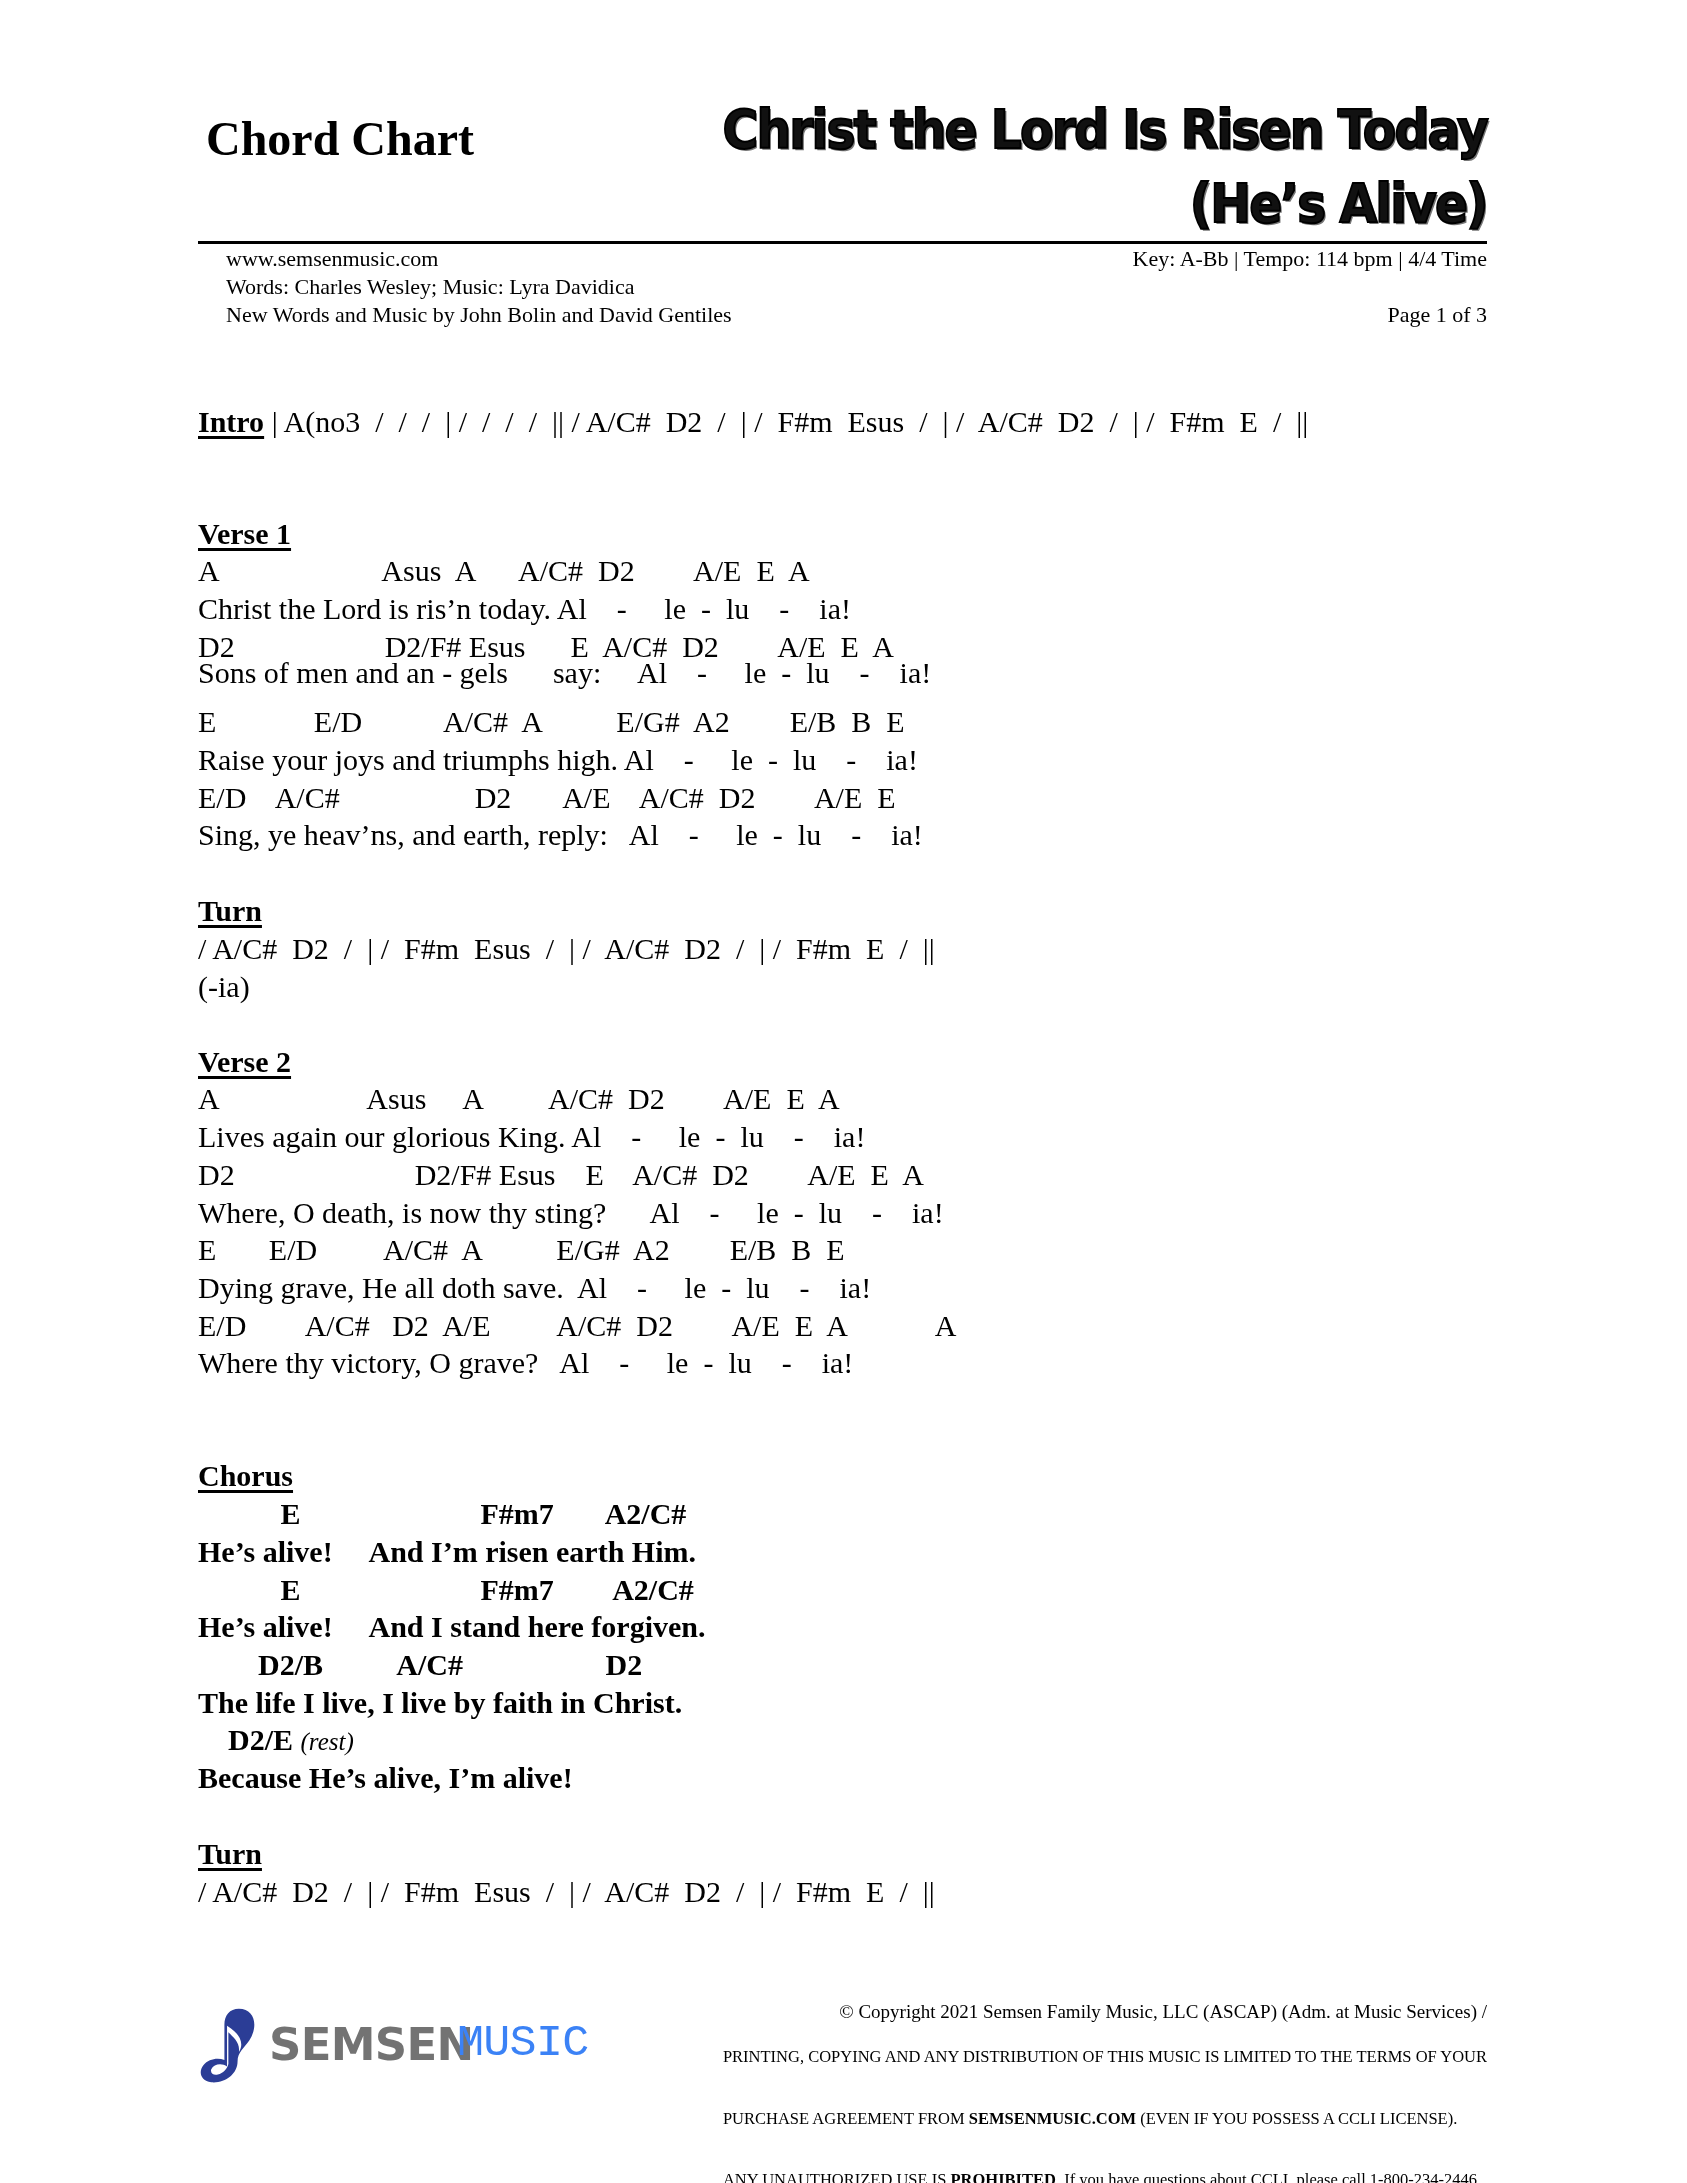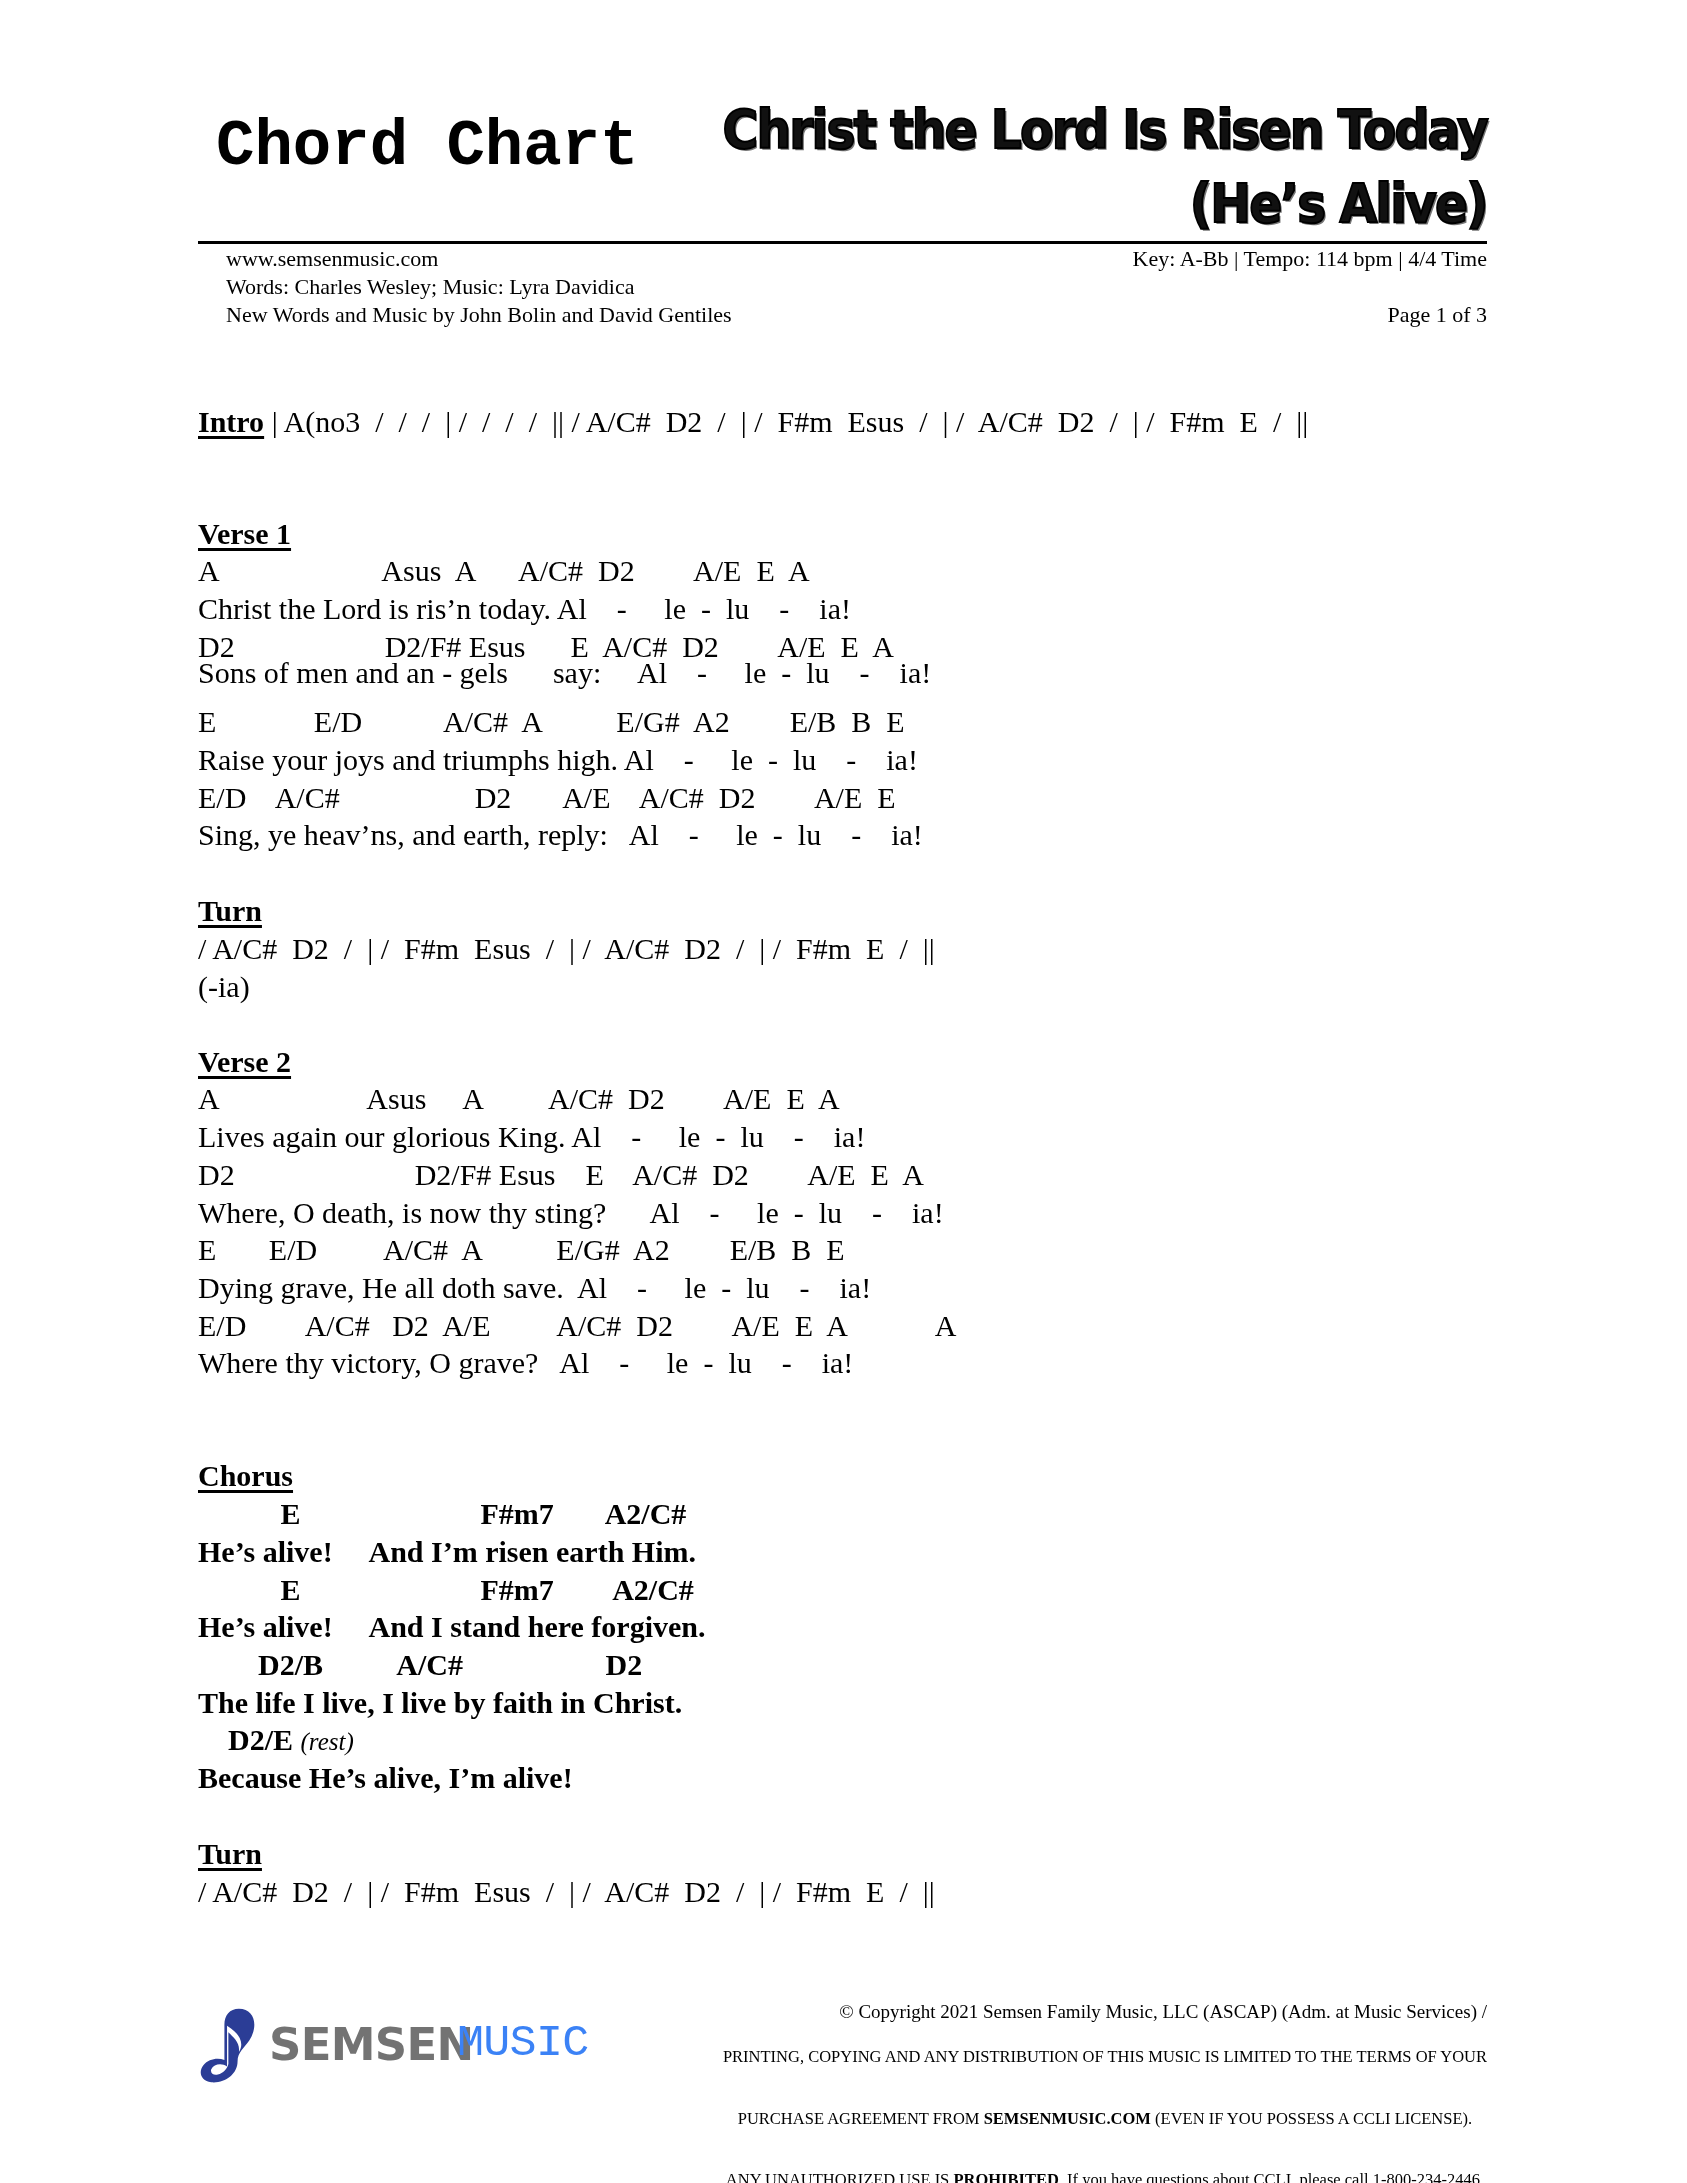--- a/index.html
+++ b/index.html
@@ -1,30 +1,30 @@
 <!DOCTYPE html>
 <html style="font-size:10.6px"><head>
 <meta charset="utf-8">
 <style>
   html, body { margin:0; padding:0; background:#ffffff; }
   body { width:1687px; height:2183px; position:relative; overflow:hidden; color:#000; font-family:"Liberation Serif", serif; }
   .abs { position:absolute; white-space:pre; }
-  .chart-label { left:216px; top:111px; font-size:64px; font-weight:bold; font-family:Liberation Mono, monospace; }
+  .chart-label { left:206px; top:111px; font-size:48px; font-weight:bold; font-family:Liberation Serif, serif; }
   .song-title { right:200px; text-align:right; font-family:"DejaVu Sans", sans-serif; font-weight:bold; font-size:53px; letter-spacing:-2px; color:#111; -webkit-text-stroke:2px #000; text-shadow: 2px 2px 0 #777; transform:scaleX(0.92); transform-origin:right center; }
   .title-1 { top:99px; }
   .title-2 { top:173px; }
   .rule { position:absolute; left:198px; width:1289px; top:241px; height:3.3px; background:#000; }
   .meta { font-size:22px; }
   .meta-left { left:198px;margin-left:28px; }
   .meta-right { right:200px; text-align:right; }
   .line { left:198px; font-size:30px; }
   .heading { font-weight:bold; text-decoration:underline; text-decoration-thickness:2.6px; text-underline-offset:4px; }
   .bold { font-weight:bold;text-align:center; }
   .ital { font-style:italic; font-weight:normal; font-size:25px; }
-  .footer { right:200px; text-align:center; font-size:19px; line-height:24px; }
+  .footer { right:200px; text-align:left; font-size:19px; line-height:24px; }
   .footer-legal { font-size:16.5px; line-height:20.5px; }
   .logo { left:198px; top:2011px; width:410px; height:73px; }
   .logo-text-dark { position:absolute; left:71px; top:6.6px; font-family:"DejaVu Sans", sans-serif; font-weight:bold; font-size:45px; color:#737373; letter-spacing:-0.7px; }
   .logo-text-light { position:absolute; left:259px; top:6.6px; font-family:Liberation Mono, monospace; font-size:45px; color:#3b82f6; letter-spacing:-0.7px; }
 </style>
 </head>
 <body>
 
 <div class="abs chart-label">Chord Chart</div>
 <div class="abs song-title title-1">Christ the Lord Is Risen Today</div>

